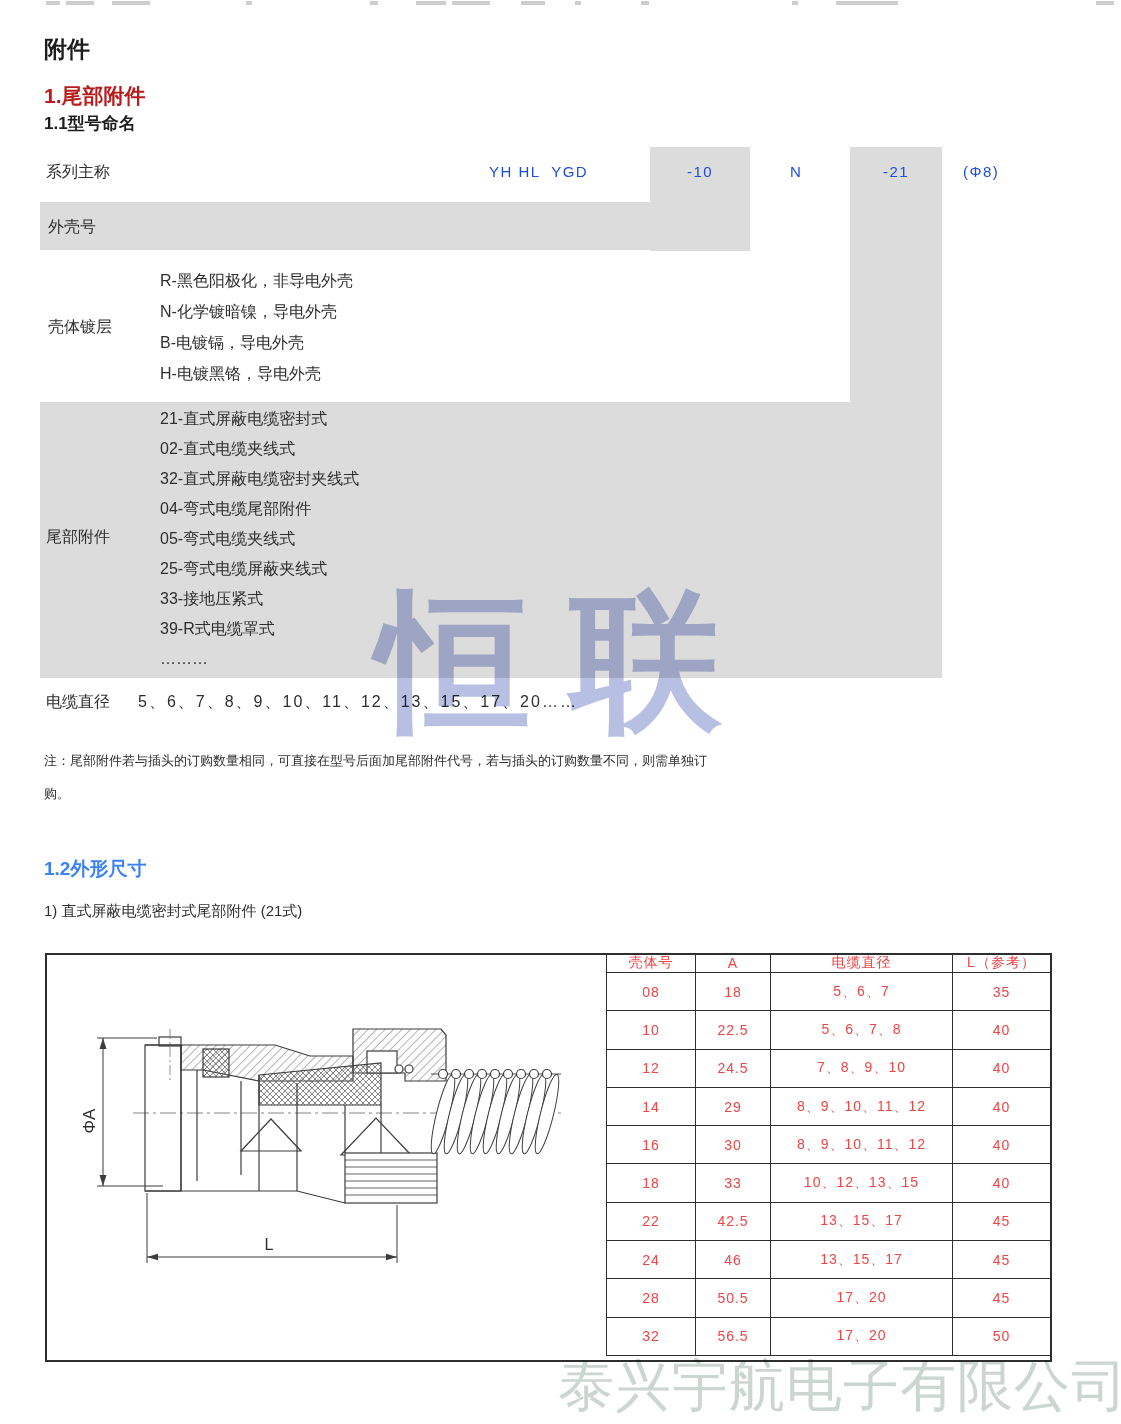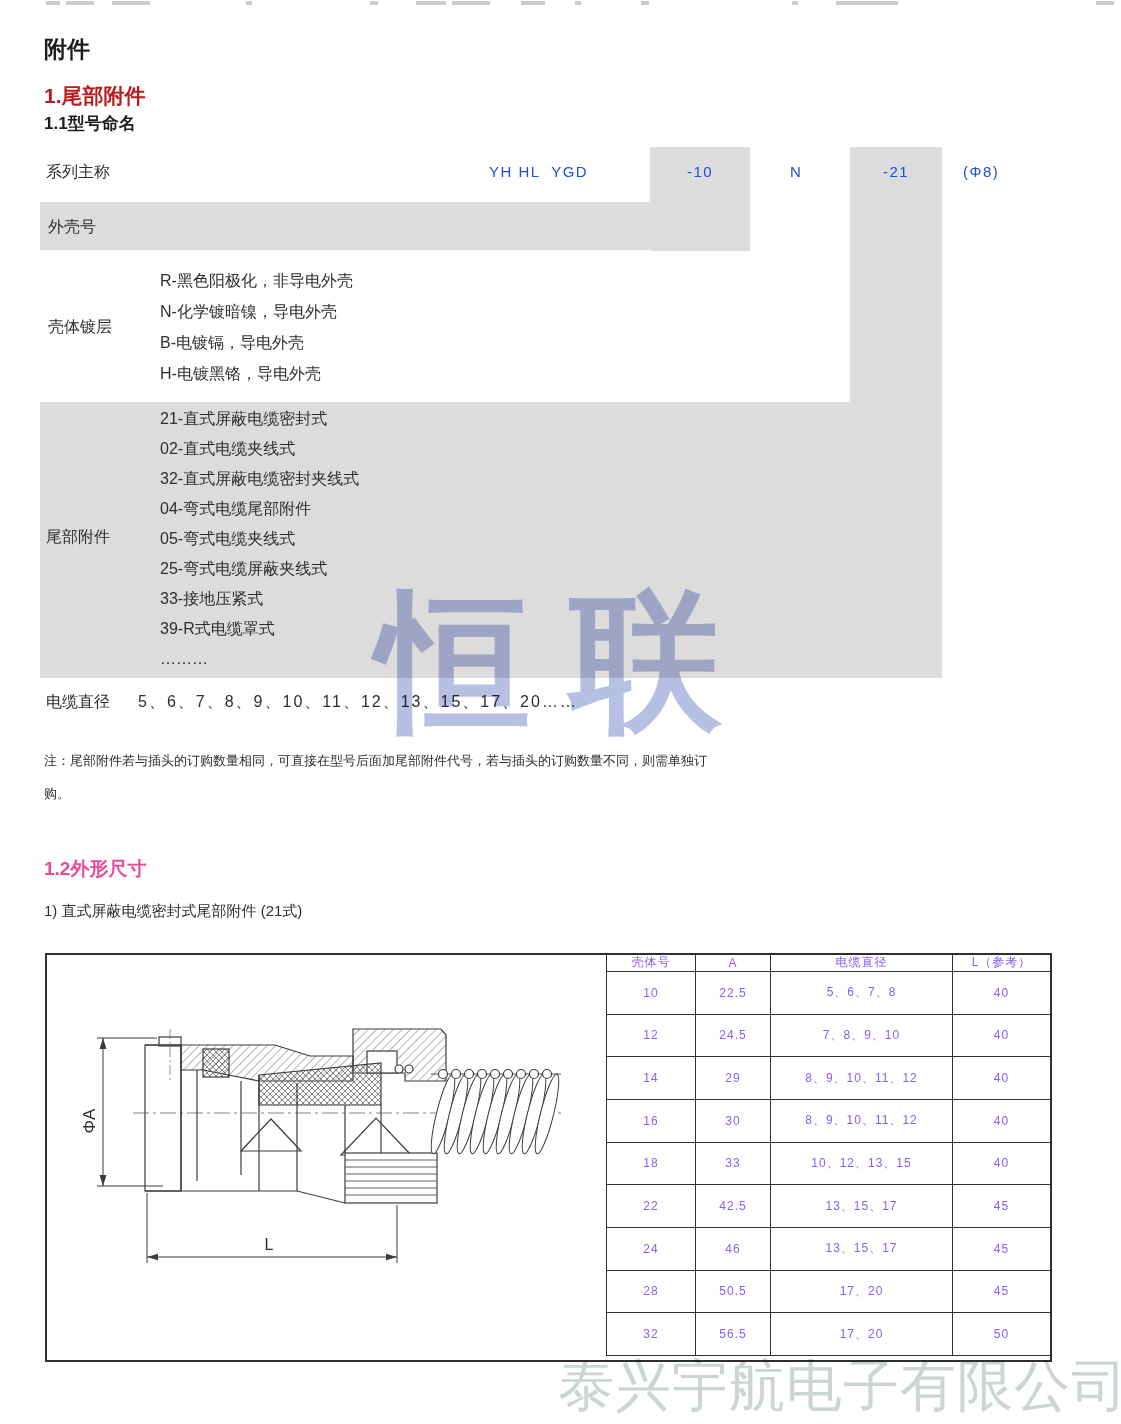--- a/index.html
+++ b/index.html
@@ -5,34 +5,34 @@
   html,body{margin:0;padding:0;}
   body{
     width:1121px;height:1424px;position:relative;overflow:hidden;background:#ffffff;
     font-family:"Liberation Sans","DejaVu Sans",sans-serif;color:#2b2b2b;
   }
   .abs{position:absolute;}
   .gray{background:#dcdcdc;}
   .h1{font-size:23px;font-weight:bold;color:#1d1d1d;}
   .h2{font-size:21px;font-weight:bold;color:#b91c1c;}
   .h3{font-size:17px;font-weight:bold;color:#1d1d1d;}
-  .h4{font-size:19px;font-weight:bold;color:#ec4899;}
+  .h4{font-size:19px;font-weight:bold;color:#3b82f6;}
   .lbl{font-size:16px;color:#2e2e2e;}
   .code{font-size:15px;letter-spacing:1.5px;color:#1d4ed8;white-space:pre;}
   .opt{font-size:16px;color:#2e2e2e;height:31px;line-height:31px;white-space:pre;}
   .opt2{font-size:16px;color:#2e2e2e;height:30px;line-height:30px;white-space:pre;}
   .note{font-size:13px;color:#2e2e2e;white-space:pre;}
   .noise{position:absolute;background:#cdcdcd;height:4px;top:1px;}
   
   #outline-box{left:45px;top:953px;width:1003px;height:405px;border:2px solid #2e2e2e;}
   #dim-table{position:absolute;left:606px;top:953px;width:444px;height:403px;
     border-collapse:collapse;table-layout:fixed;}
   #dim-table th,#dim-table td{
     border:1.5px solid #2e2e2e;text-align:center;vertical-align:middle;
-    font-size:12px;font-weight:normal;color:#8b5cf6;padding:0;letter-spacing:1px;white-space:nowrap;}
+    font-size:14px;font-weight:normal;color:#ef4444;padding:0;letter-spacing:1px;white-space:nowrap;}
   
   #wm-center{
     left:378px;top:582px;font-size:152px;line-height:160px;font-weight:bold;
     letter-spacing:40px;color:#b7c0e3;mix-blend-mode:multiply;white-space:nowrap;
     font-family:"DejaVu Sans","Liberation Sans",sans-serif;}
   #wm-bottom{
     left:558px;top:1356px;font-size:56px;line-height:60px;color:#ccd6d1;
     letter-spacing:1px;mix-blend-mode:multiply;white-space:nowrap;
     font-family:"Liberation Serif","DejaVu Serif",serif;}
   svg text{font-family:"Liberation Sans","DejaVu Sans",sans-serif;}
@@ -211,20 +211,26 @@
       <tr>
 
       <th>壳体号</th>
           <th>A</th>
           <th>电缆直径</th>
           <th>L（参考）</th>
         </tr>
     </thead>
     <tbody>
 
+        <tr>
+          <td>08</td>
+          <td>18</td>
+          <td>5、6、7</td>
+          <td>35</td>
+        </tr>
 
         <tr>
           <td>10</td>
           <td>22.5</td>
           <td>5、6、7、8</td>
           <td>40</td>
         </tr>
 
         <tr>
           <td>12</td>

